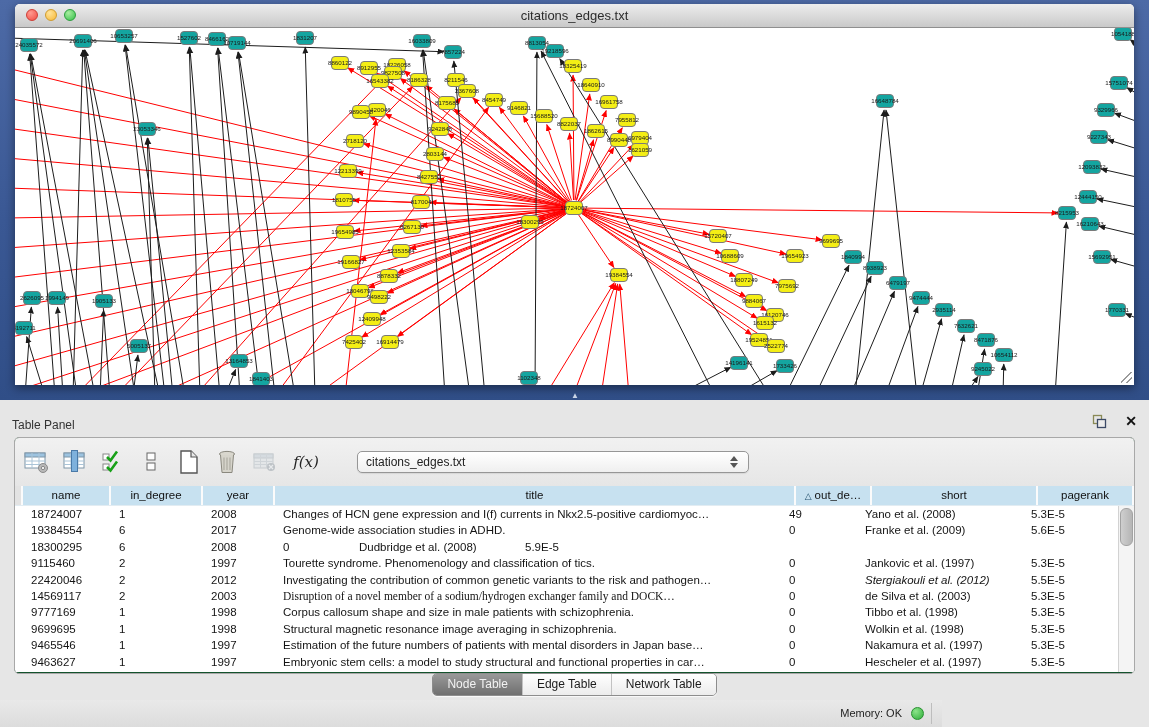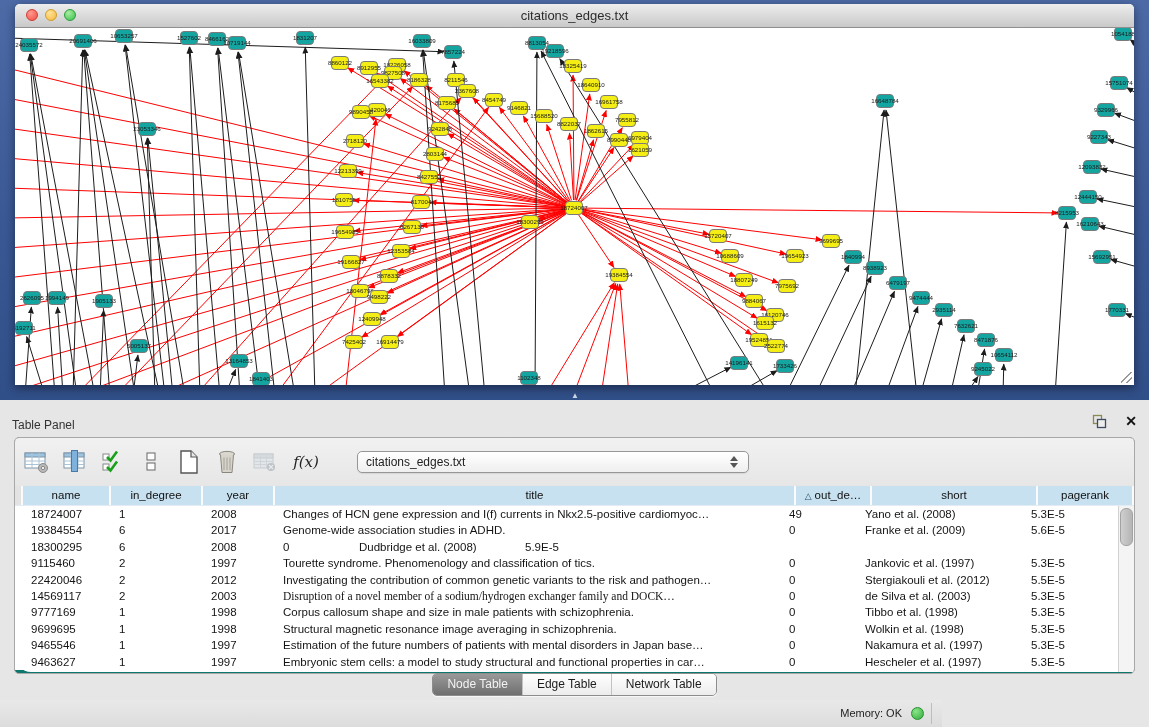--- a/index.html
+++ b/index.html
@@ -29,36 +29,36 @@
       linear-gradient(135deg,transparent 70%,#9a9a9a 70%,#9a9a9a 78%,transparent 78%);}
   .splitter-handle{position:absolute;left:568px;top:392px;width:14px;height:7px;color:#c9d4e6;
     font-size:8px;line-height:7px;text-align:center;}
 
   
   .panel-header{position:absolute;left:0;top:400px;width:1149px;height:34px;background:#e6e6e6;}
   .panel-header .ptitle{position:absolute;left:12px;top:8px;line-height:34px;font-size:12px;color:#333;}
   .panel-header .hicons{position:absolute;right:12px;top:8px;display:flex;align-items:center;gap:12px;}
   .close-x{font-size:14px;font-weight:bold;color:#111;line-height:16px;cursor:default;}
 
-  .panel-box{position:absolute;left:14px;top:437px;width:1119px;height:235px;background:#0f766e;
+  .panel-box{position:absolute;left:14px;top:437px;width:1119px;height:235px;background:#14532d;
     border:1px solid #a8a8a8;border-radius:5px;overflow:hidden;}
   .toolbar{height:48px;background:linear-gradient(180deg,#f1f1f1,#e6e6e6);display:flex;align-items:center;
     padding-left:8px;box-sizing:border-box;gap:10px;}
   .tool{width:28px;height:26px;display:flex;align-items:center;justify-content:center;}
   .fx{font-family:"DejaVu Serif","Liberation Serif",serif;font-style:italic;font-size:15px;color:#222;
     width:34px;text-align:center;}
   .net-select{margin-left:24px;width:392px;height:22px;border:1px solid #969696;border-radius:5px;
     background:linear-gradient(180deg,#ffffff,#efefef);display:flex;align-items:center;
     font-size:12px;color:#222;padding:0 8px;box-sizing:border-box;box-shadow:0 1px 1px rgba(0,0,0,.08);}
   .net-select .sel-text{flex:1;}
   .stepper{display:flex;flex-direction:column;gap:2px;align-items:center;margin-right:2px;}
   .stepper .up{width:0;height:0;border-left:4px solid transparent;border-right:4px solid transparent;border-bottom:5px solid #555;}
   .stepper .dn{width:0;height:0;border-left:4px solid transparent;border-right:4px solid transparent;border-top:5px solid #555;}
 
-  .tablewrap{position:relative;height:186px;background:#fff;border-radius:16px;}
+  .tablewrap{position:relative;height:186px;background:#fff;}
   .thead{display:flex;height:19px;border-bottom:1px solid #e2ecf2;background:#fff;}
   .th{background:#c7e1f0;font-size:11.5px;color:#111;text-align:center;line-height:19px;
     border-right:2px solid #fbfbfb;box-sizing:border-box;overflow:hidden;white-space:nowrap;}
   .th.gutter{background:#e3e3e3;border-right:2px solid #fbfbfb;}
   .sortmark{font-size:9px;color:#23506b;margin-right:3px;}
   .tbody{position:absolute;left:0;top:20px;right:15px;bottom:0;overflow:hidden;}
   .tr{display:flex;height:16.4px;background:#fff;}
   .td{font-size:11.5px;color:#141414;line-height:16.4px;padding-left:8px;box-sizing:border-box;
     overflow:hidden;white-space:nowrap;}
   .vscroll{position:absolute;right:0;top:20px;bottom:0;width:15px;background:#f4f4f4;border-left:1px solid #d2d2d2;}
@@ -766,21 +766,21 @@
             <div class="td" style="width: 166px;">Jankovic et al. (1997)</div>
             <div class="td" style="width: 96px;">5.3E-5</div>
           </div>
           <div class="tr">
             <div class="td" style="width: 8px;"></div>
             <div class="td" style="width: 88px;">22420046</div>
             <div class="td" style="width: 92px;">2</div>
             <div class="td" style="width: 72px;">2012</div>
             <div class="td" style="flex: 1 1 0%;">Investigating the contribution of common genetic variants to the risk and pathogen…</div>
             <div class="td" style="width: 76px;">0</div>
-            <div class="td" style="width: 166px;">Stergiakouli et al. (2012)</div>
+            <div class="td" style="width: 166px; font-style: italic;">Stergiakouli et al. (2012)</div>
             <div class="td" style="width: 96px;">5.5E-5</div>
           </div>
           <div class="tr">
             <div class="td" style="width: 8px;"></div>
             <div class="td" style="width: 88px;">14569117</div>
             <div class="td" style="width: 92px;">2</div>
             <div class="td" style="width: 72px;">2003</div>
             <div class="td" style="flex: 1 1 0%; font-family: Liberation Serif, serif;">Disruption of a novel member of a sodium/hydrogen exchanger family and DOCK…</div>
             <div class="td" style="width: 76px;">0</div>
             <div class="td" style="width: 166px;">de Silva et al. (2003)</div>

